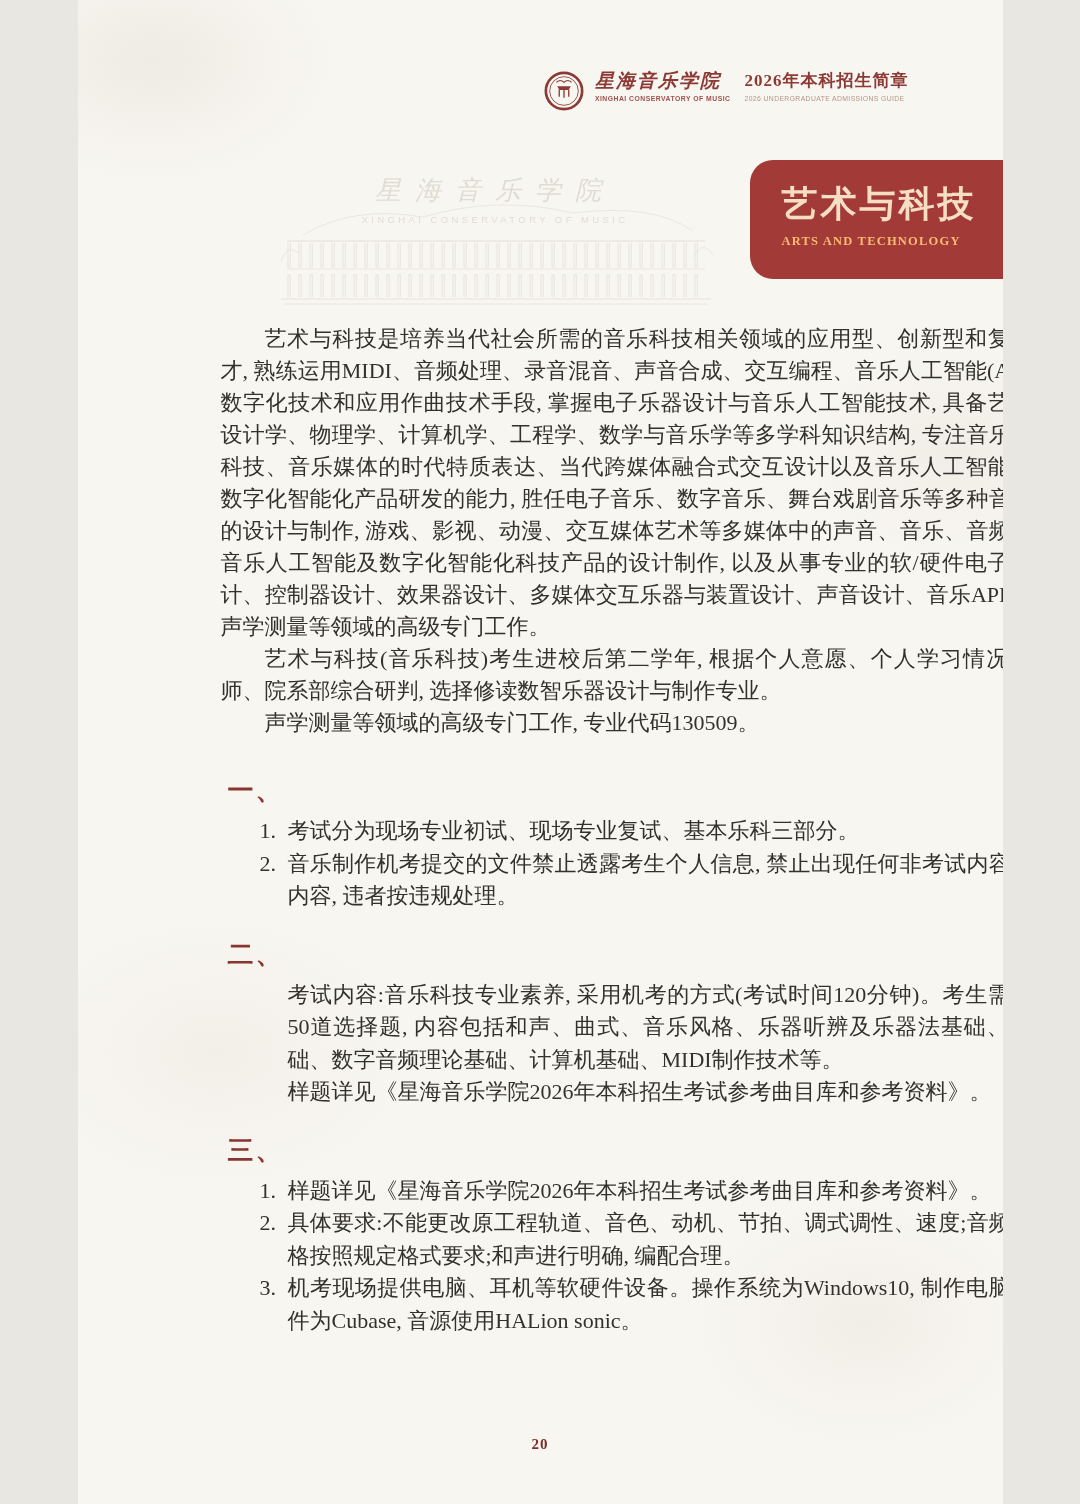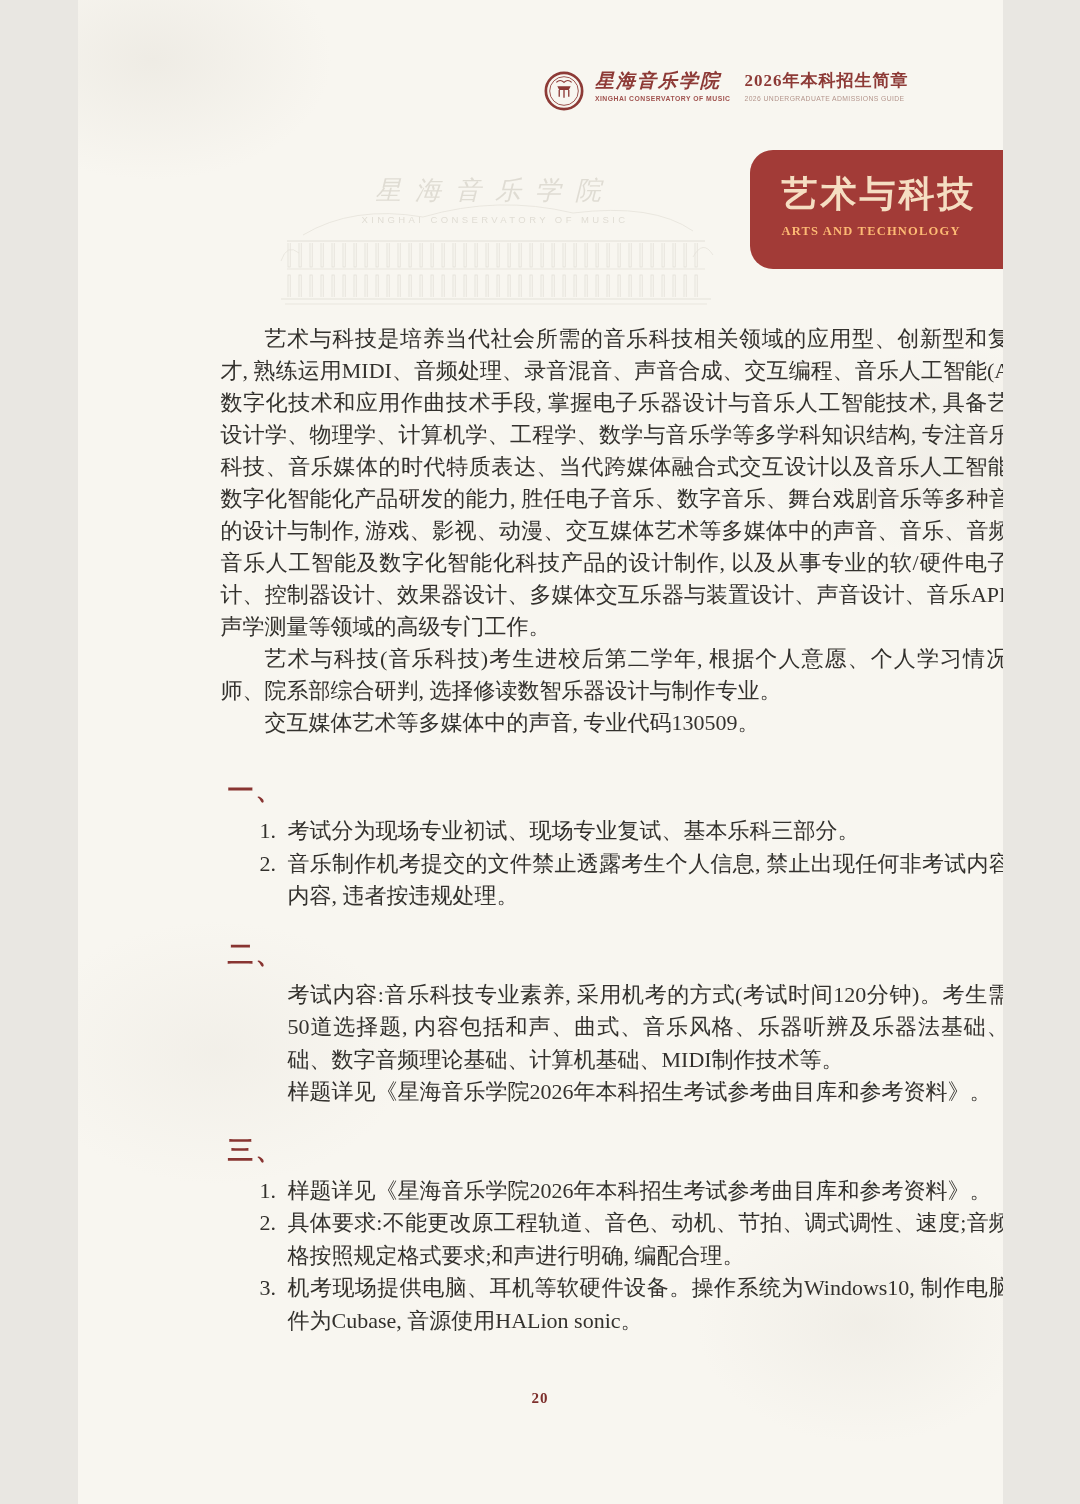--- a/index.html
+++ b/index.html
@@ -21,42 +21,42 @@
   .header{position:absolute;top:70px;right:94px;display:flex;align-items:flex-start;gap:10px;}
   .seal{width:42px;height:42px;flex:0 0 auto;}
   .school{display:flex;flex-direction:column;}
   .school-cn{font-size:19px;font-weight:bold;font-style:italic;color:#8d3a36;letter-spacing:2px;line-height:22px;}
   .school-en{font-size:6.8px;color:#a0524e;letter-spacing:.5px;margin-top:3px;font-family:"Liberation Sans",sans-serif;font-weight:bold;}
   .guide{display:flex;flex-direction:column;margin-left:4px;}
   .guide-cn{font-size:17px;font-weight:bold;color:#8d3a36;line-height:22px;letter-spacing:1px;}
   .guide-en{font-size:6.8px;color:#b3948b;letter-spacing:.4px;margin-top:3px;font-family:"Liberation Sans",sans-serif;}
   
   .banner{
-    position:absolute;left:672px;top:150px;width:322px;height:119px;
+    position:absolute;left:672px;top:160px;width:322px;height:119px;
     background:#a23b37;box-sizing:border-box;padding:22px 28px 0 32px;border-radius:23px;
   }
   .banner-title{font-size:36px;font-weight:bold;color:#f5dec2;letter-spacing:3px;line-height:44px;}
   .banner-sub{font-size:12.5px;font-weight:bold;color:#fdba74;letter-spacing:1.2px;margin-top:8px;}
   .banner-arrow{position:absolute;right:26px;bottom:20px;width:44px;height:44px;}
   
   .watermark{position:absolute;left:195px;top:165px;width:445px;height:145px;opacity:.34;pointer-events:none;}
   
   .content{position:absolute;left:143px;top:323px;width:857px;}
   .intro p{margin:0;font-size:22px;line-height:32px;text-align:justify;text-indent:2em;}
   .sections{margin-top:34px;}
   .sec-head{display:flex;align-items:baseline;color:#883431;font-weight:bold;font-size:26px;line-height:36px;margin:24px 0 6px 0;}
   .sec-head:first-child{margin-top:0;}
   .sec-num{width:60px;flex:0 0 60px;padding-left:7px;box-sizing:border-box;letter-spacing:2px;}
   .sec-title{letter-spacing:1px;}
   .item{display:flex;padding-left:39px;font-size:22px;line-height:32.5px;}
   .marker{flex:0 0 28px;text-align:left;}
   .itext{flex:1;text-align:justify;}
   .itext .subline{display:block;}
   
-  .pagenum{position:absolute;top:1390px;left:0;width:100%;text-align:center;
+  .pagenum{position:absolute;top:1436px;left:0;width:100%;text-align:center;
     font-size:15px;font-weight:bold;color:#7d2f2c;letter-spacing:1px;}
 </style>
 </head>
 <body>
 
 <div class="page">
 
   <div class="header">
     <svg class="seal" viewBox="0 0 44 44">
       <circle cx="22" cy="22" r="19" fill="none" stroke="#8d3a36" stroke-width="2.8"></circle>
@@ -99,21 +99,21 @@
       <path d="M10 34 L33 11" stroke="#f7efe4" stroke-width="3.6" fill="none"></path>
       <path d="M15 10 H34 V29" stroke="#f7efe4" stroke-width="3.6" fill="none"></path>
     </svg>
   </div>
 
   <div class="content">
 
     <div class="intro">
       <p>艺术与科技是培养当代社会所需的音乐科技相关领域的应用型、创新型和复合型人才, 熟练运用MIDI、音频处理、录音混音、声音合成、交互编程、音乐人工智能(AIGC)等数字化技术和应用作曲技术手段, 掌握电子乐器设计与音乐人工智能技术, 具备艺术学、设计学、物理学、计算机学、工程学、数学与音乐学等多学科知识结构, 专注音乐与数字科技、音乐媒体的时代特质表达、当代跨媒体融合式交互设计以及音乐人工智能、音乐数字化智能化产品研发的能力, 胜任电子音乐、数字音乐、舞台戏剧音乐等多种音乐类型的设计与制作, 游戏、影视、动漫、交互媒体艺术等多媒体中的声音、音乐、音频系统、音乐人工智能及数字化智能化科技产品的设计制作, 以及从事专业的软/硬件电子乐器设计、控制器设计、效果器设计、多媒体交互乐器与装置设计、声音设计、音乐APP设计、声学测量等领域的高级专门工作。</p>
       <p>艺术与科技(音乐科技)考生进校后第二学年, 根据个人意愿、个人学习情况以及导师、院系部综合研判, 选择修读数智乐器设计与制作专业。</p>
-      <p>交互媒体艺术等多媒体中的声音, 专业代码130509。</p>
+      <p>声学测量等领域的高级专门工作, 专业代码130509。</p>
     </div>
 
     <div class="sections">
 
       <div class="sec-head">
         <span class="sec-num">一、</span>
       </div>
       <div class="item">
         <span class="marker">1.</span>
         <span class="itext">考试分为现场专业初试、现场专业复试、基本乐科三部分。</span>

